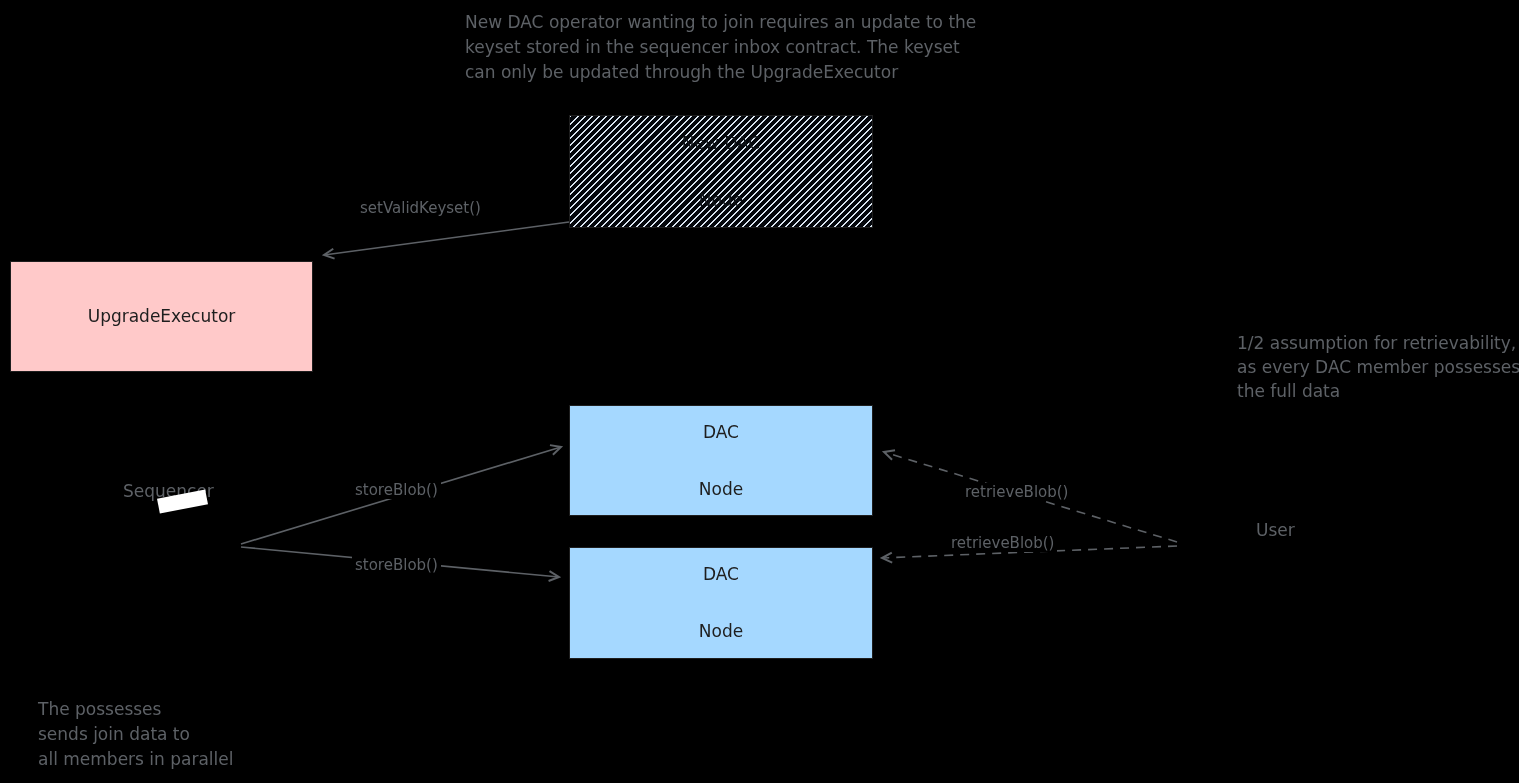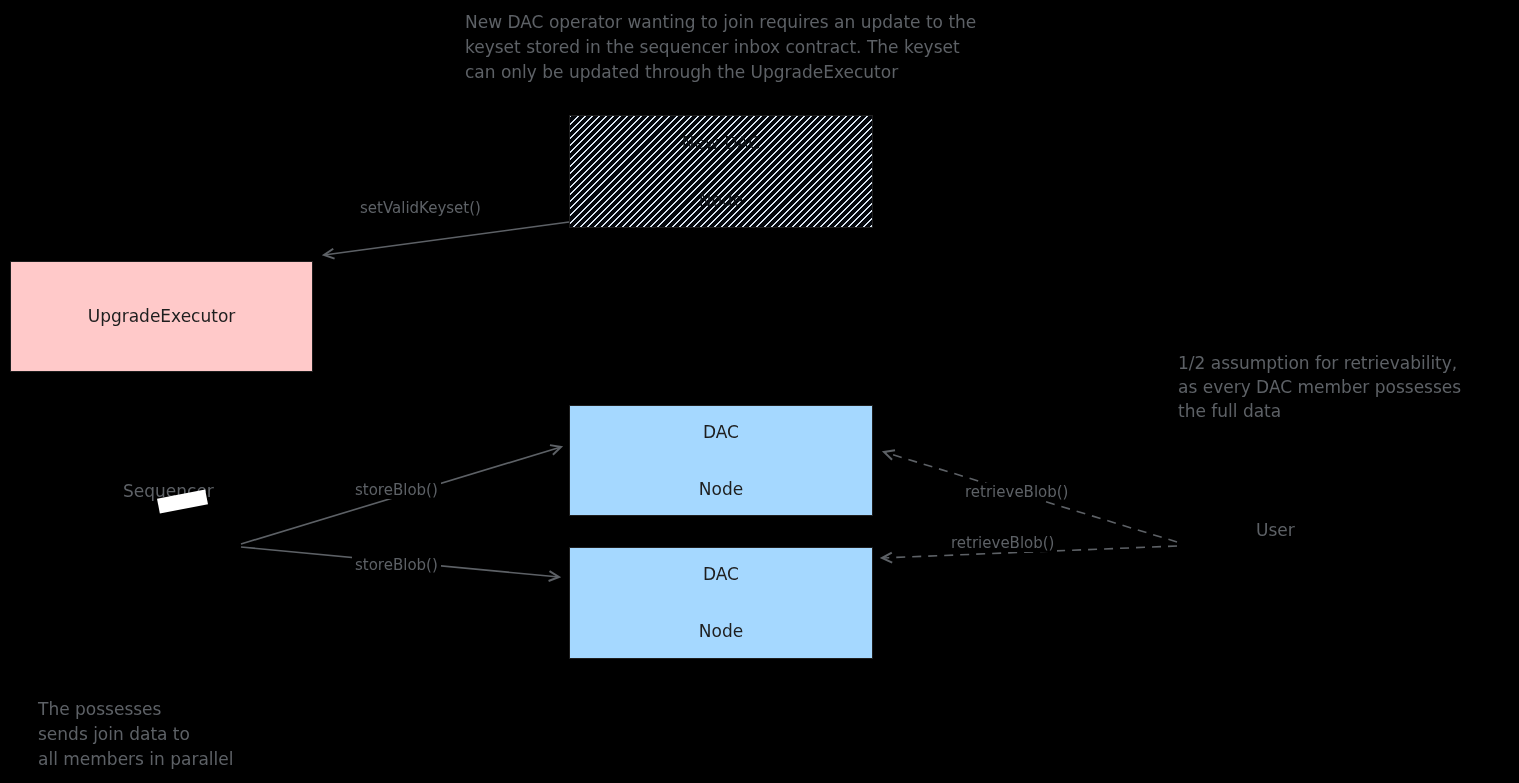--- a/index.html
+++ b/index.html
@@ -20,21 +20,21 @@
   }
   
   .note {
     position: absolute;
     color: #5d6166;
     font-size: 17px;
     line-height: 25px;
     white-space: nowrap;
   }
   #note-top    { left: 465px;  top: 10px;  }
-  #note-right  { left: 1178px; top: 331px; line-height: 24px; margin-top: 20px; }
+  #note-right  { left: 1237px; top: 331px; line-height: 24px; }
   #note-bottom { left: 38px;   top: 697px; }
 
   
   .actor-label {
     position: absolute;
     color: #5d6166;
     font-size: 17px;
     white-space: nowrap;
   }
   #label-sequencer { left: 123px;  top: 437px; margin-top: 44px; }

